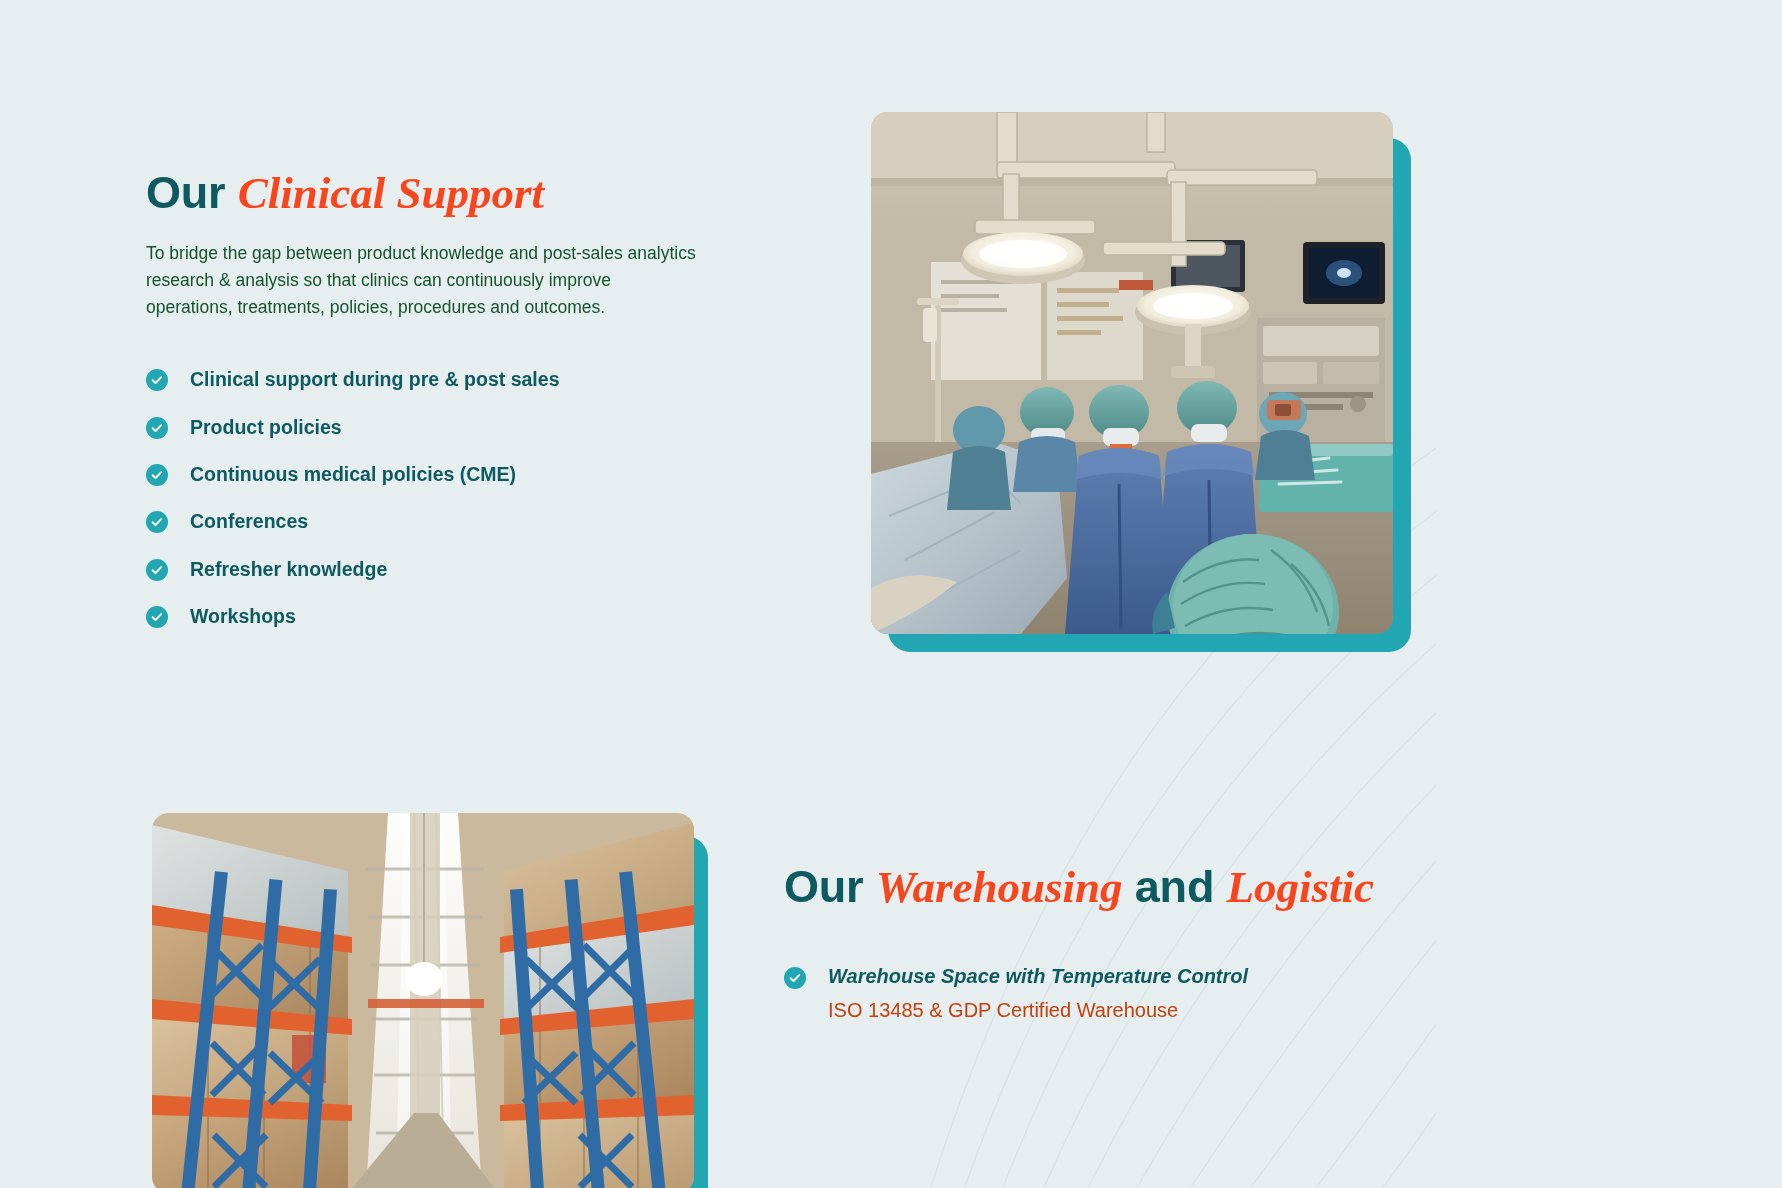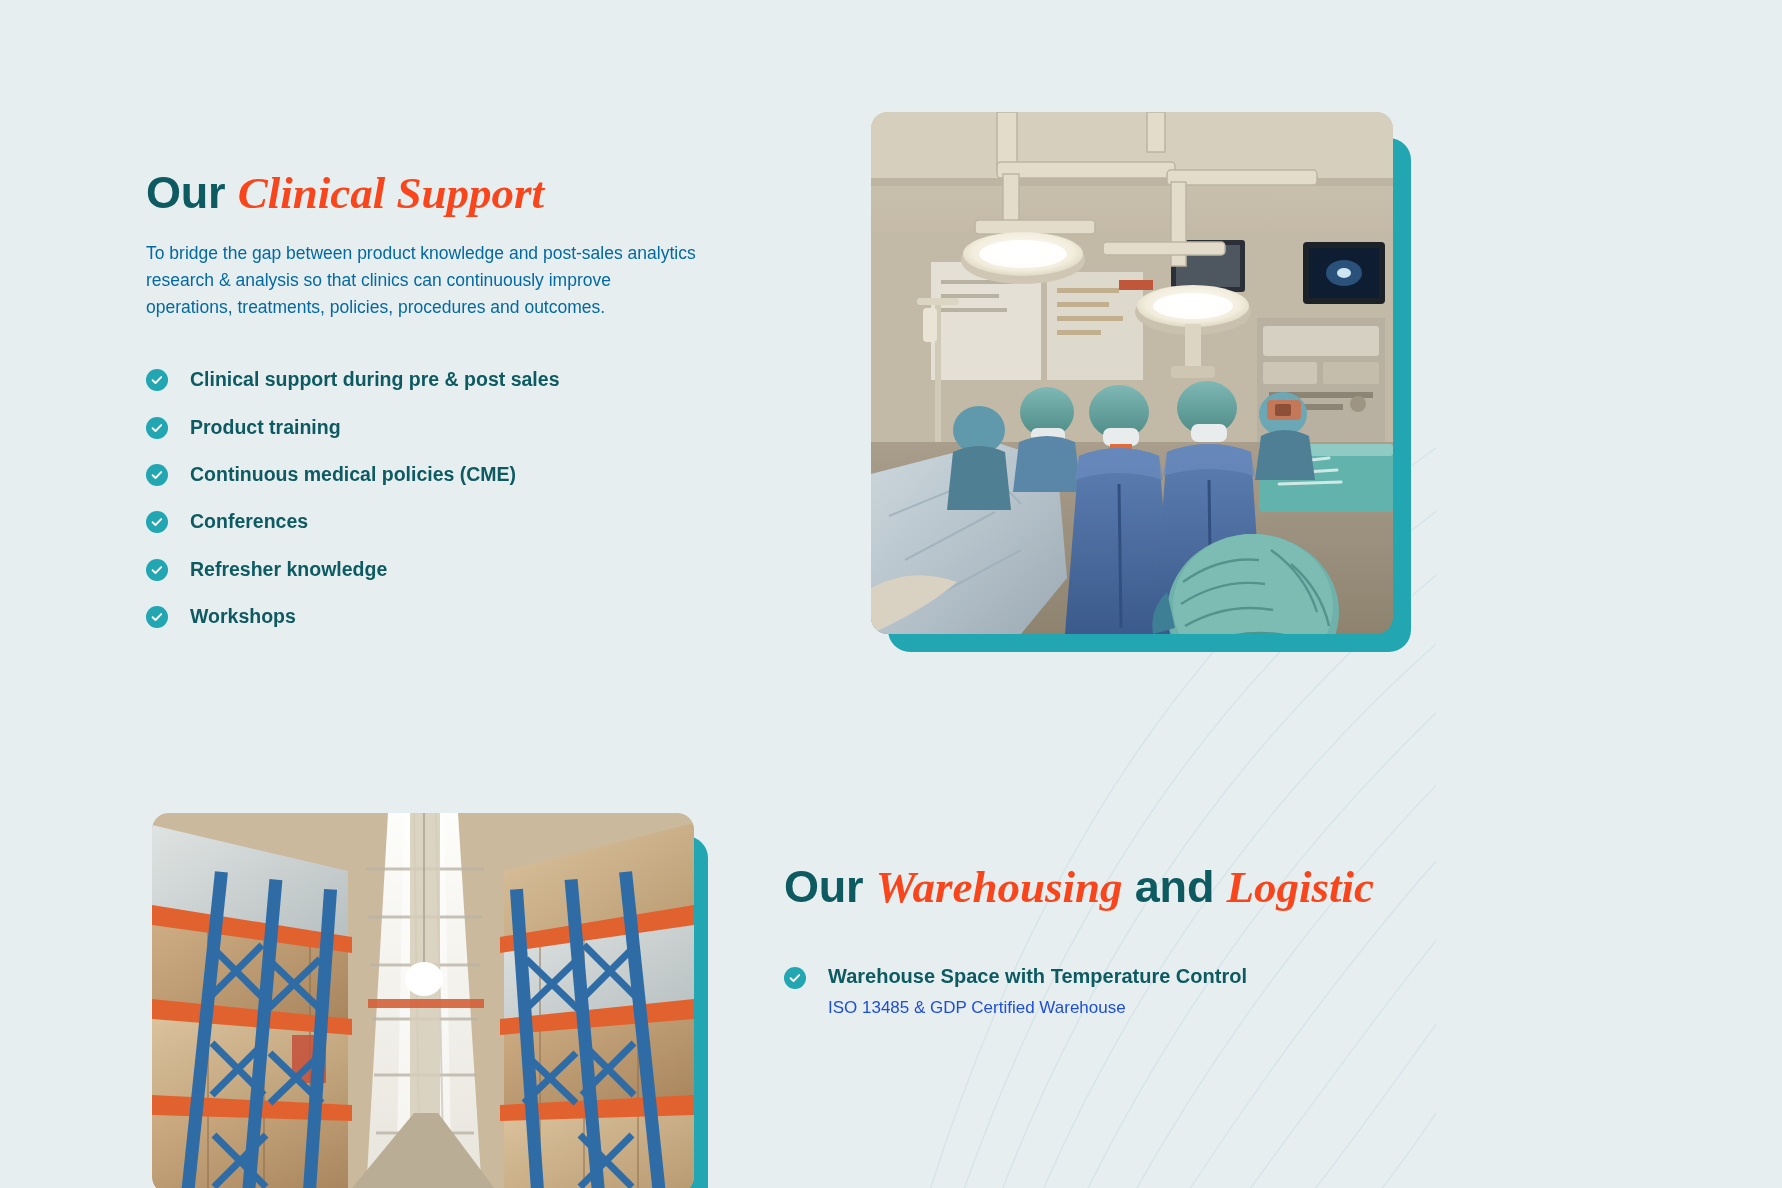--- a/index.html
+++ b/index.html
@@ -60,21 +60,21 @@
     position: absolute;
     left: 146px;
     top: 168px;
     width: 600px;
   }
   #clinical-heading { margin-bottom: 22px; }
 
   #clinical-paragraph {
     font-size: 17.5px;
     line-height: 1.52;
-    color: #0369a1;
+    color: #14532d;
     width: 556px;
     margin-bottom: 44px;
   }
 
   
   .checklist { list-style: none; margin-top: 48px; }
   .check-item {
     display: flex;
     align-items: flex-start;
     margin-bottom: 24px;
@@ -152,24 +152,25 @@
     justify-content: center;
     margin-top: 3px;
   }
   .feature-body { margin-left: 22px; }
   .feature-title {
     font-size: 20px;
     font-weight: bold;
     color: #0d5a61;
     line-height: 1.25;
     white-space: nowrap;
+    font-style: italic;
   }
   .feature-sub {
-    font-size: 17px;
-    color: #1d4ed8;
+    font-size: 20px;
+    color: #c2410c;
     margin-top: 8px;
     line-height: 1.3;
     white-space: nowrap;
   }
 </style>
 </head>
 <body>
 
 <div id="stage">
 
@@ -207,21 +208,21 @@
         </span>
         <span class="check-label">Clinical support during pre &amp; post sales</span>
       </li>
 
       <li class="check-item">
         <span class="check-icon">
           <svg width="14" height="14" viewBox="0 0 14 14">
               <path d="M2.6 7.2 L5.5 10.0 L11.2 4.1" fill="none" stroke="#ffffff" stroke-width="1.9" stroke-linecap="round" stroke-linejoin="round"></path>
             </svg>
         </span>
-        <span class="check-label">Product training</span>
+        <span class="check-label">Product policies</span>
       </li>
 
       <li class="check-item">
         <span class="check-icon">
           <svg width="14" height="14" viewBox="0 0 14 14">
               <path d="M2.6 7.2 L5.5 10.0 L11.2 4.1" fill="none" stroke="#ffffff" stroke-width="1.9" stroke-linecap="round" stroke-linejoin="round"></path>
             </svg>
         </span>
         <span class="check-label">Continuous medical policies (CME)</span>
       </li>

